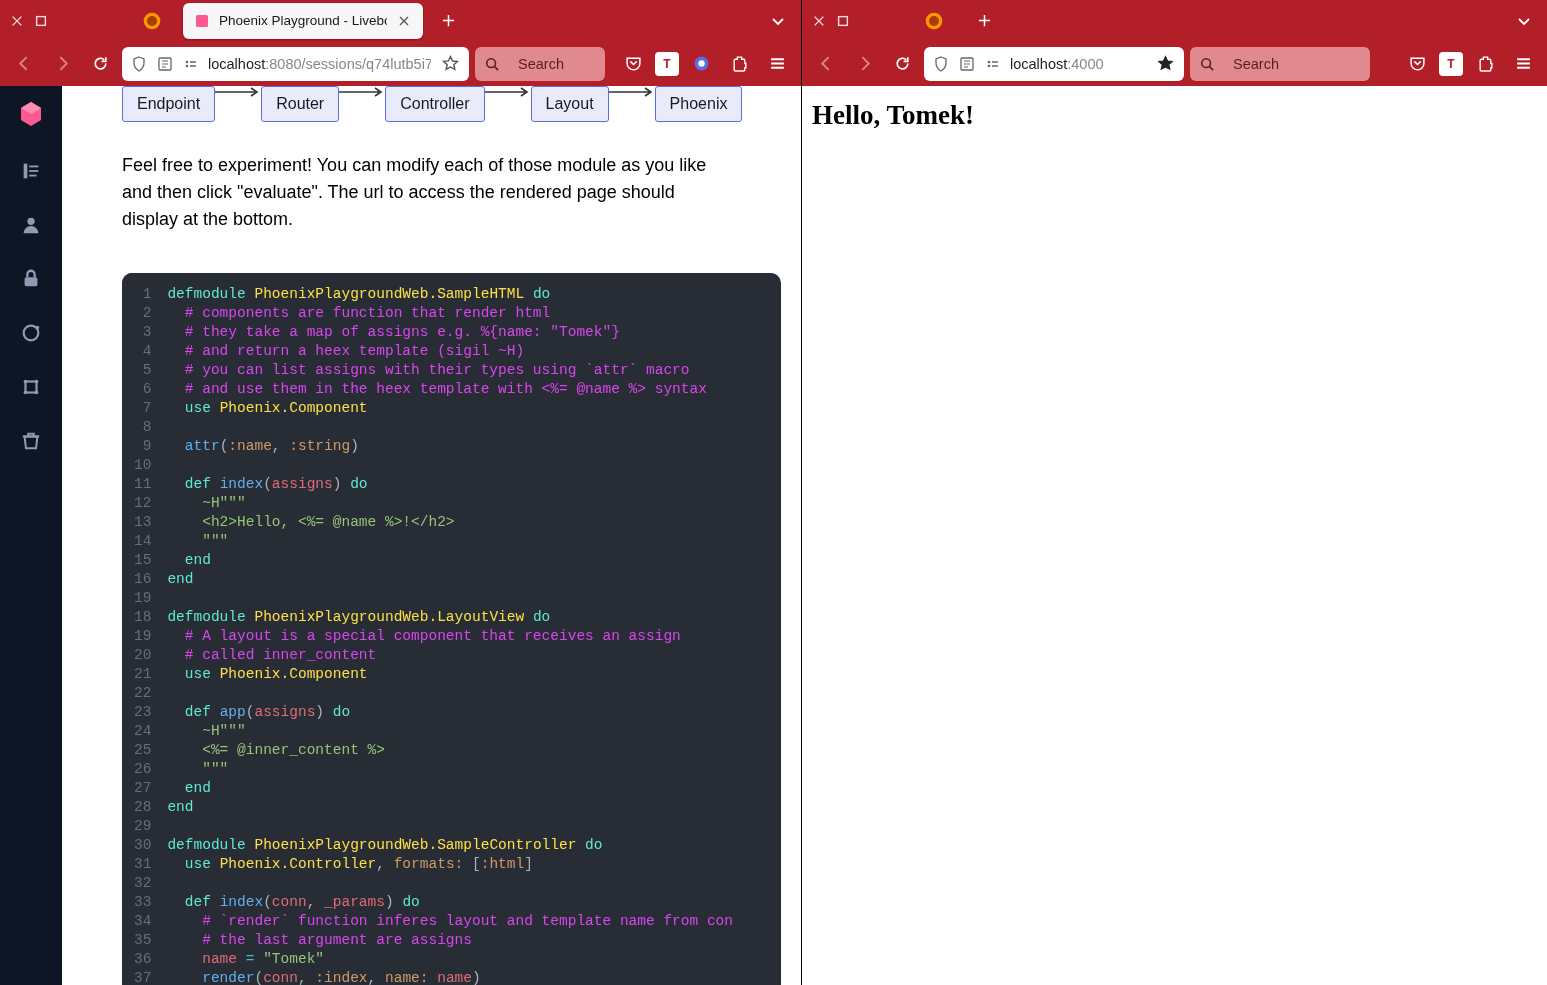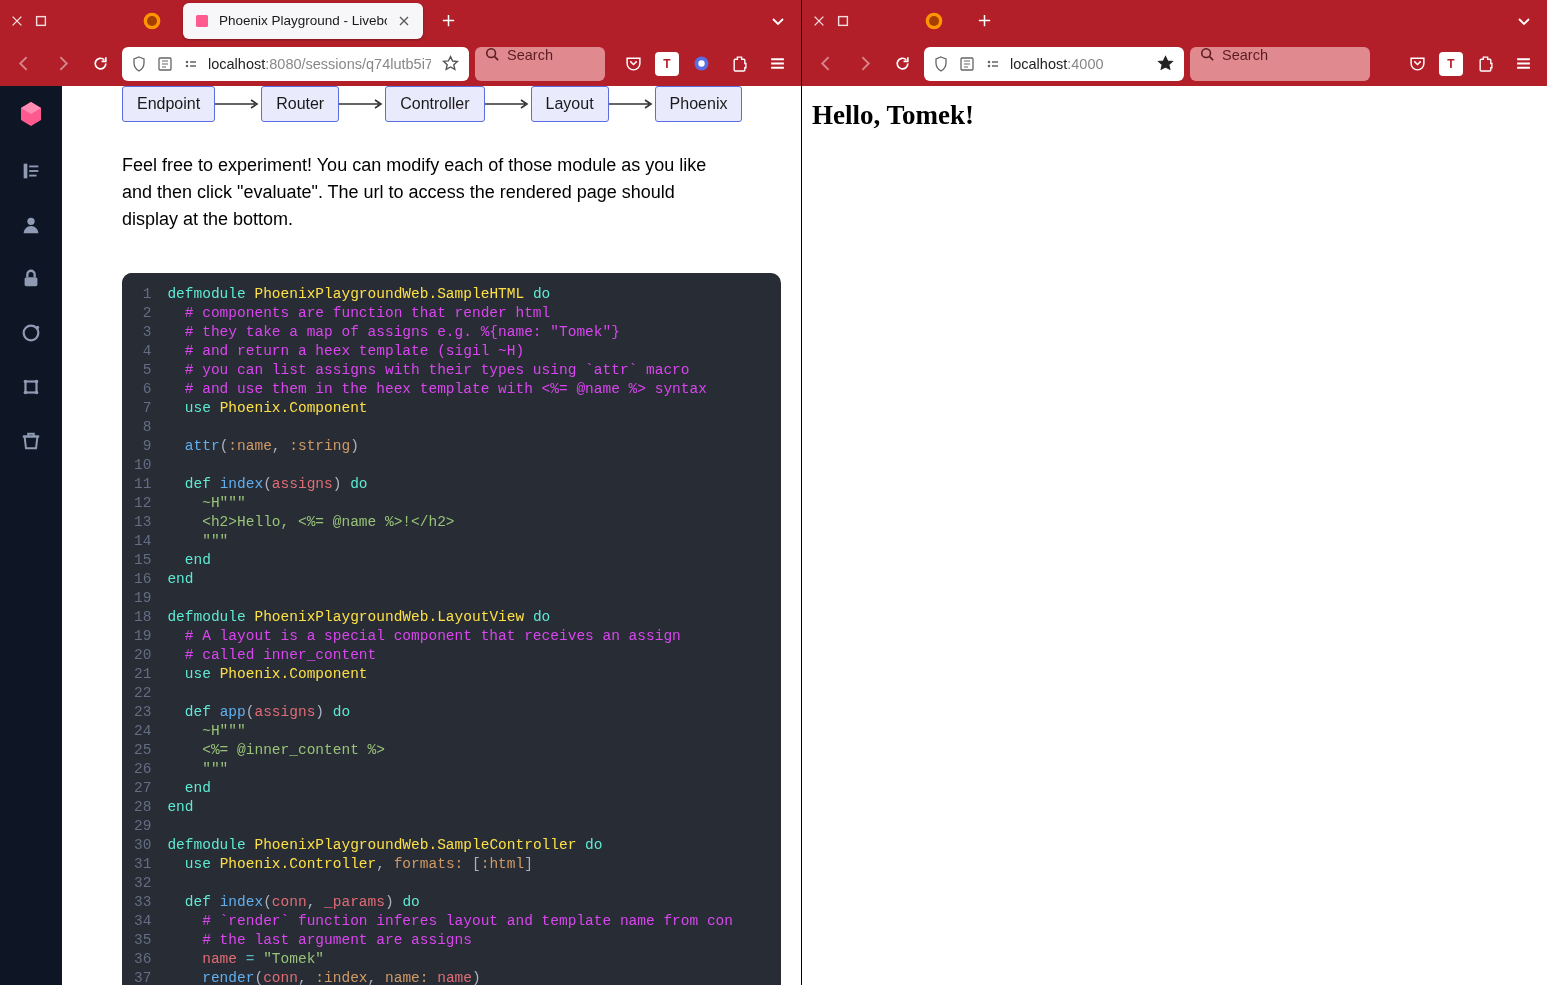--- a/index.html
+++ b/index.html
@@ -29,37 +29,37 @@
 .nav-btn svg{width:17px;height:17px}
 .urlbar{height:34px;background:#fff;border-radius:6px;display:flex;align-items:center;padding:0 8px;gap:8px;flex:0 0 auto}
 .urlbar.left-url{width:347px}
 .urlbar.right-url{width:260px}
 .url-icon{width:18px;height:18px;display:flex;align-items:center;justify-content:center;color:#666}
 .url-icon svg{width:16px;height:16px}
 .url-text{flex:1;font-size:14.5px;color:#222;overflow:hidden;white-space:nowrap}
 .url-text .dim{color:#888}
 .star-btn{width:22px;height:22px;display:flex;align-items:center;justify-content:center;color:#555;cursor:pointer}
 .star-btn svg{width:17px;height:17px}
-.searchbar{height:34px;background:#e08a90;border-radius:6px;display:flex;padding:0 10px;gap:8px;min-width:130px}
+.searchbar{height:34px;background:#e08a90;border-radius:6px;display:flex;align-items:center;padding:0 10px;gap:19px;min-width:130px}
 .searchbar.left-search{width:130px}
 .searchbar.right-search{width:180px}
 .searchbar svg{width:14px;height:14px;color:#5a1c20}
 .search-text{color:#5a1c20;font-size:14.5px}
 .toolbar-spacer{flex:1}
 .tb-icon{width:32px;height:32px;display:flex;align-items:center;justify-content:center;color:#fff;cursor:pointer;position:relative}
 .tb-icon svg{width:17px;height:17px}
 .tb-icon.profile-badge{background:#fff;color:#b31f29;border-radius:4px;width:24px;height:24px;font-size:12px;font-weight:600}
 .content{flex:1;overflow:hidden;display:flex}
 .left .content{background:#fff}
 .sidebar{width:62px;background:#0e1525;display:flex;flex-direction:column;align-items:center;padding-top:12px;gap:28px}
 .logo-cube{width:32px;height:32px}
 .side-icon{width:26px;height:26px;display:flex;align-items:center;justify-content:center;color:#8f9bb3;cursor:pointer}
 .side-icon svg{width:22px;height:22px}
 .main{flex:1;background:#fff;padding:0 20px 0 60px;overflow:hidden}
-.flow{display:flex;align-items:center;gap:0;margin-top:0;margin-bottom:30px}
+.flow{display:flex;align-items:flex-start;gap:0;margin-top:0;margin-bottom:30px}
 .flow-box{border:1.5px solid #5b6ee1;background:#eaeafd;color:#1a1a1a;padding:8px 14px;font-size:16px;border-radius:3px}
 .flow-arrow{width:46px;display:flex;align-items:center}
 .flow-arrow svg{width:46px;height:12px;color:#333}
 .desc{font-size:18px;line-height:1.5;color:#000000;max-width:600px;margin-bottom:40px}
 .code-block{background:#282c34;border-radius:10px;overflow:hidden;font-family:"SFMono-Regular",Consolas,"Liberation Mono",Menlo,monospace;font-size:14.5px;line-height:19px}
 .code-inner{display:flex}
 .gutter{background:#282c34;color:#636d83;text-align:right;padding:12px 10px 12px 12px;user-select:none;font-variant-numeric:tabular-nums}
 .gutter div{height:19px}
 .code{padding:12px 0 12px 6px;color:#abb2bf;white-space:pre}
 .code .line{height:19px}

